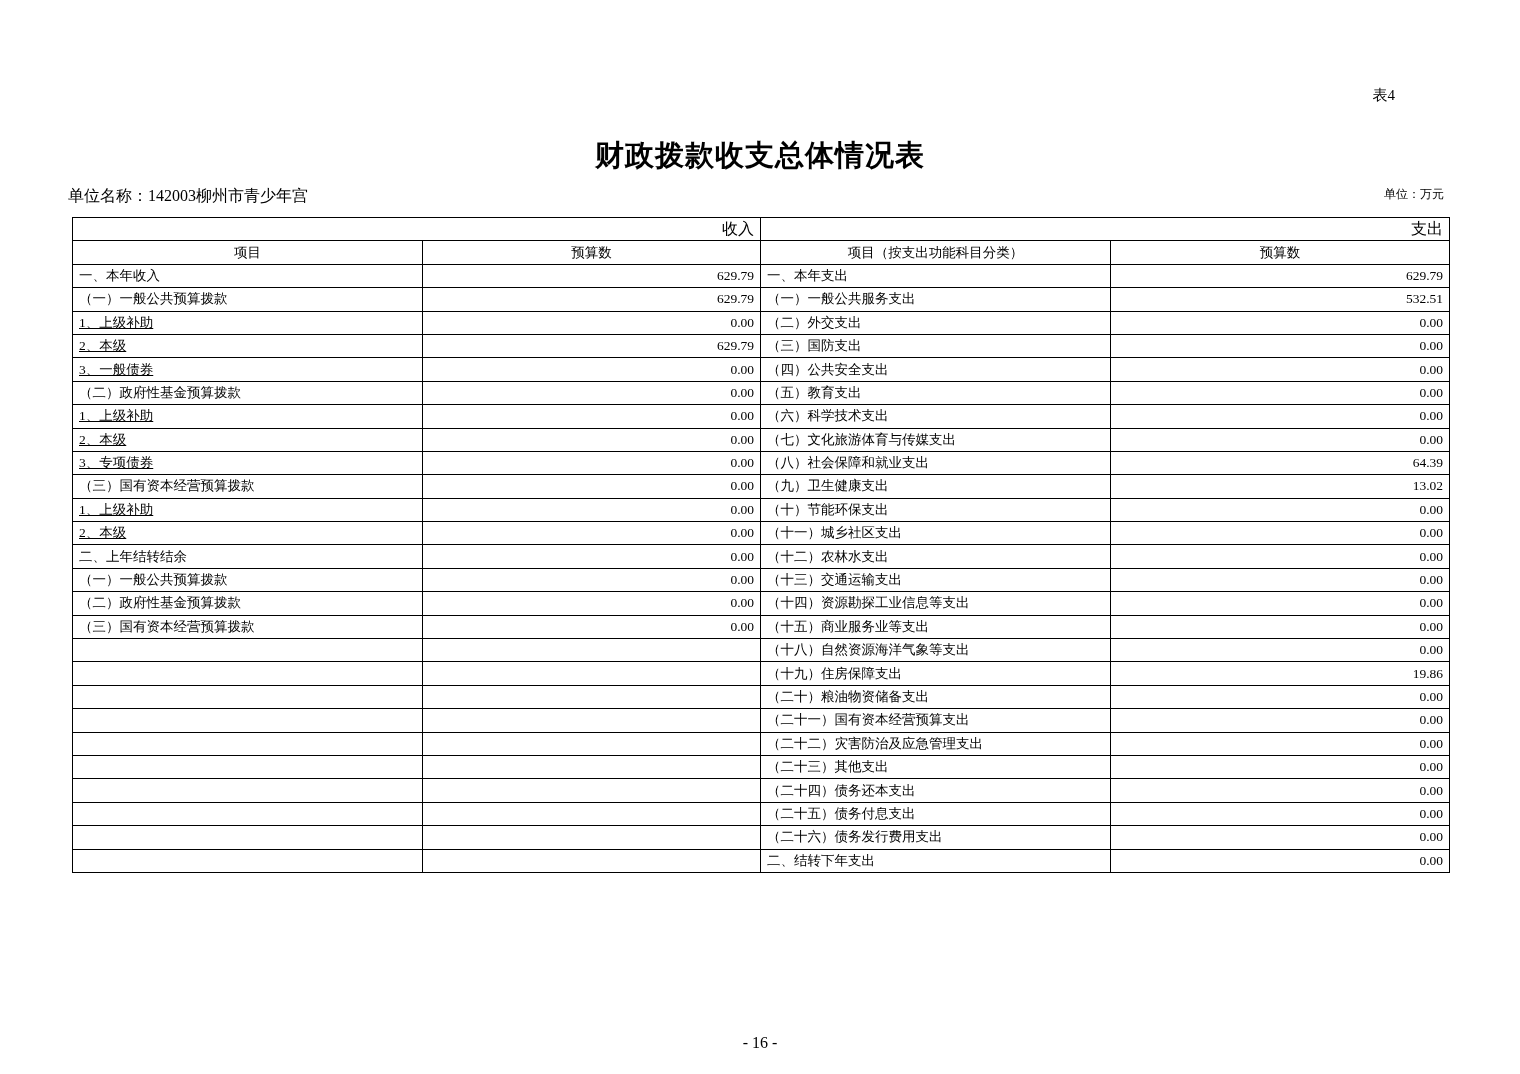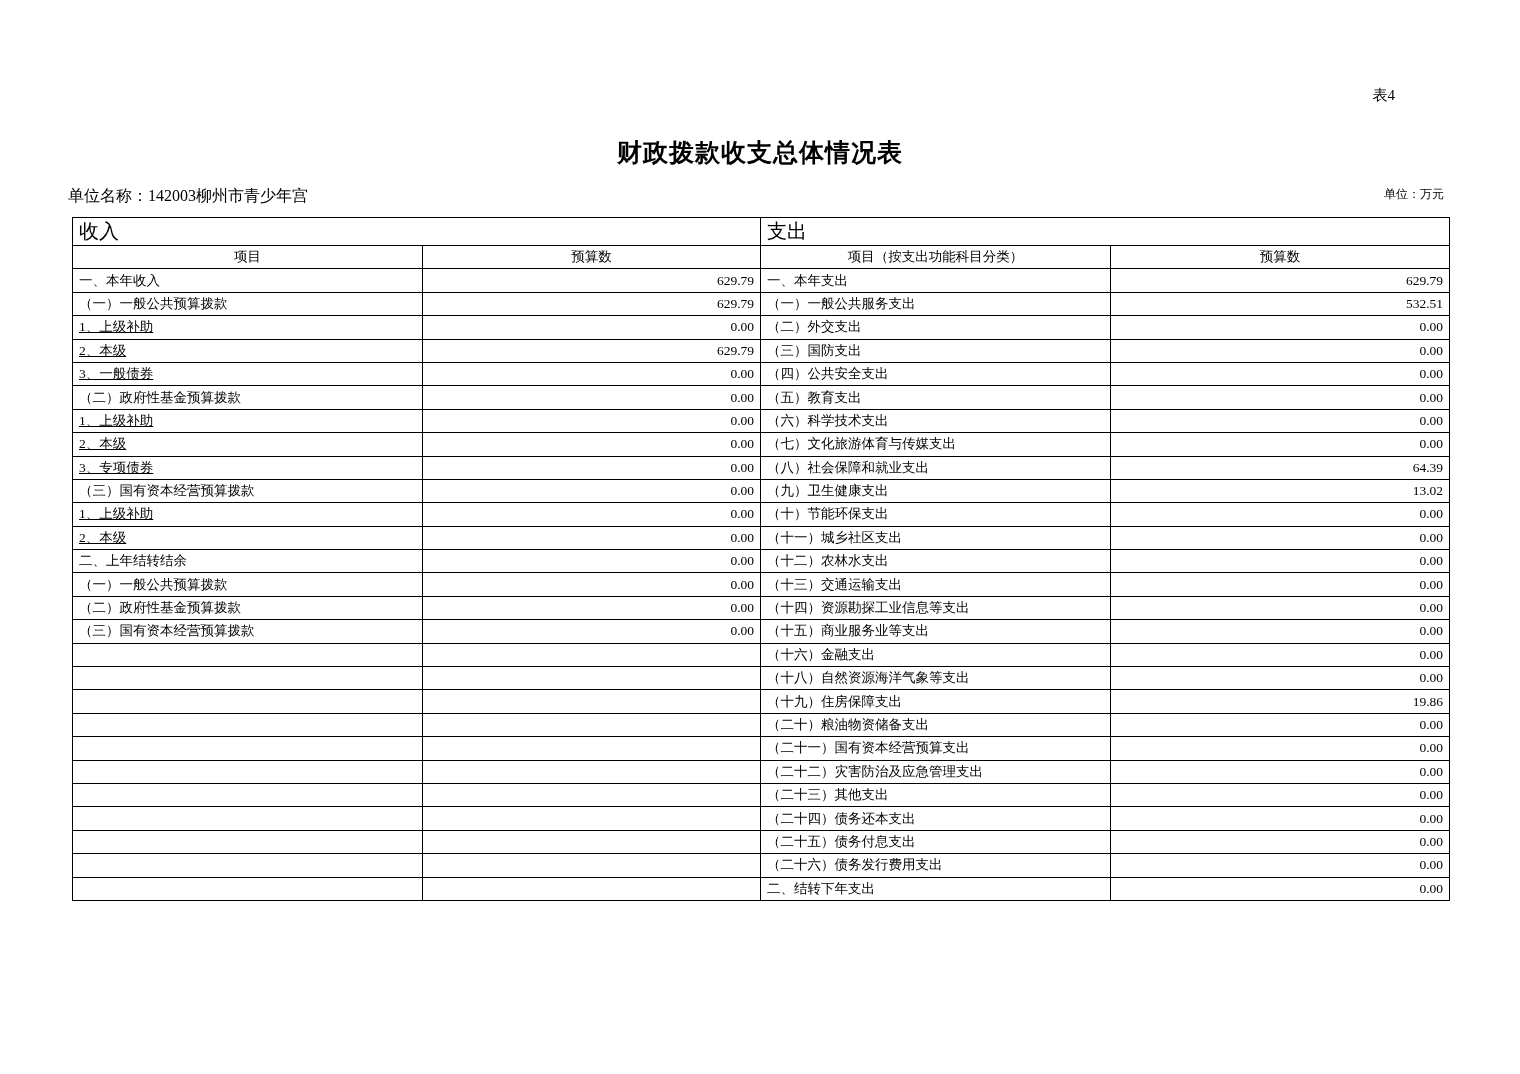--- a/index.html
+++ b/index.html
@@ -27,21 +27,21 @@
     right: 72px;
     font-size: 15px;
     font-family: "Liberation Serif", serif;
   }
   .doc-title {
     position: absolute;
     top: 136px;
     left: 0;
     width: 1520px;
     text-align: center;
-    font-size: 25px;
+    font-size: 29px;
     font-weight: bold;
     font-family: "DejaVu Serif", serif;
     letter-spacing: 1px;
   }
   .meta-row {
     position: absolute;
     top: 186px;
     left: 68px;
     width: 1376px;
     display: flex;
@@ -75,21 +75,21 @@
     box-sizing: border-box;
     overflow: hidden;
     white-space: nowrap;
   }
   .c-center { text-align: center; }
   .c-right  { text-align: right; padding-right: 28px; margin-top: 28px; }
   .c-left   { text-align: left; }
   .ind0 { padding-left: 18px; }
   .ind1 { padding-left: 34px; text-decoration: underline; }
   .num { font-family: "Liberation Serif", serif; }
-  .grp-head { text-align: left; font-size: 20px; }
+  .grp-head { text-align: right; font-size: 16px; }
   .col-a { width: 350px; }
   .col-b { width: 338px; }
   .col-c { width: 350px; }
   .col-d { width: 339px; }
   .total-cell { text-align: center; }
   .page-num {
     position: absolute;
     bottom: 22px;
     left: 0;
     width: 1520px;
@@ -224,26 +224,20 @@
         </tr>
         <tr>
           <td class="c-left ind0">（三）国有资本经营预算拨款</td>
           <td class="c-right num">0.00</td>
           <td class="c-left ind0">（十五）商业服务业等支出</td>
           <td class="c-right num">0.00</td>
         </tr>
         <tr>
           <td class="c-left ind0"></td>
           <td class="c-right num"></td>
-          <td class="c-left ind0">（十六）金融支出</td>
-          <td class="c-right num">0.00</td>
-        </tr>
-        <tr>
-          <td class="c-left ind0"></td>
-          <td class="c-right num"></td>
           <td class="c-left ind0">（十八）自然资源海洋气象等支出</td>
           <td class="c-right num">0.00</td>
         </tr>
         <tr>
           <td class="c-left ind0"></td>
           <td class="c-right num"></td>
           <td class="c-left ind0">（十九）住房保障支出</td>
           <td class="c-right num">19.86</td>
         </tr>
         <tr>
@@ -290,14 +284,15 @@
         </tr>
         <tr>
           <td class="c-left ind0"></td>
           <td class="c-right num"></td>
           <td class="c-left ind0">二、结转下年支出</td>
           <td class="c-right num">0.00</td>
         </tr>
       </tbody>
   </table>
 
+  <div class="page-num">- 16 -</div>
 
 </div>
 
 </body></html>

